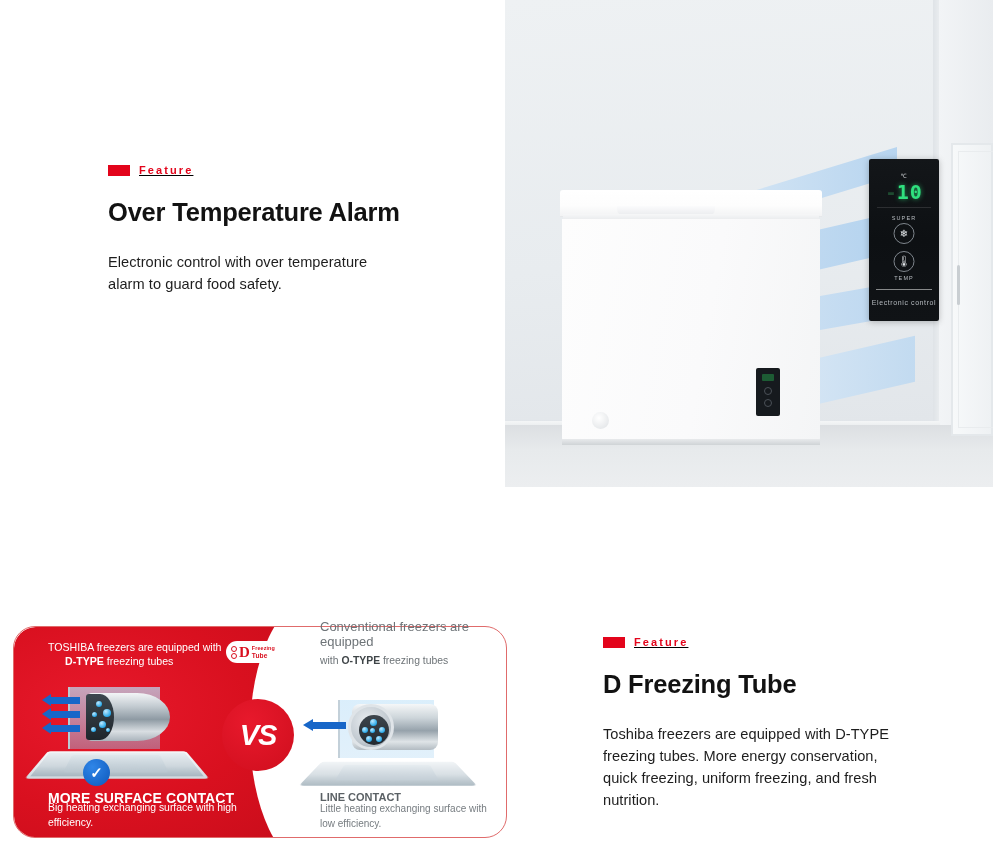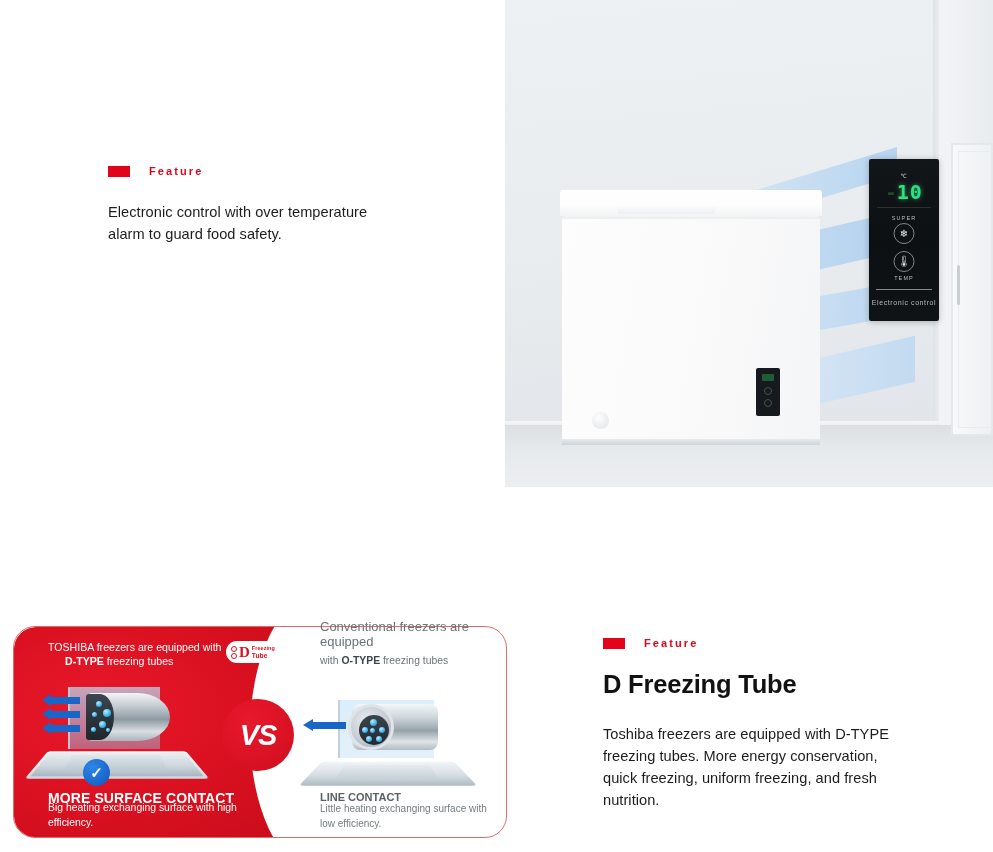--- a/index.html
+++ b/index.html
@@ -9,21 +9,21 @@
     font-family: "Liberation Sans", sans-serif;
     overflow: hidden;
   }
   .page { position: relative; width: 993px; height: 852px; background: #fff; }
 
   
   .sec1 { position: absolute; left: 0; top: 0; width: 993px; height: 488px; }
 
   .sec1-text { position: absolute; left: 108px; top: 163px; width: 330px; }
 
-  .feature-tag { display: flex; align-items: flex-end; gap: 19px; height: 14px; }
+  .feature-tag { display: flex; align-items: center; gap: 9px; height: 14px; text-decoration: underline; }
   .feature-swatch { width: 22px; height: 11px; background: #e3041b; display: block; }
   .feature-label {
     color: #e3041b; font-size: 11px; font-weight: 700;
     letter-spacing: 2.1px; line-height: 12px;
   }
 
   .feature-title {
     margin-top: 20px;
     font-size: 25.5px; font-weight: 700; color: #121212;
     letter-spacing: -0.2px; line-height: 30px;
@@ -369,20 +369,21 @@
 
 <div class="page">
 
   <section class="sec1">
 
     <div class="sec1-text">
       <div class="feature-tag">
         <span class="feature-swatch"></span>
         <span class="feature-label">Feature</span>
       </div>
+      <h2 class="feature-title">Over Temperature Alarm</h2>
       <p class="feature-body">Electronic control with over temperature alarm to guard food safety.</p>
     </div>
 
     <div class="photo">
       <div class="wall-left"></div>
       <div class="wall-corner"></div>
       <div class="wall-right"></div>
       <div class="baseboard"></div>
       <div class="floor"></div>
 

